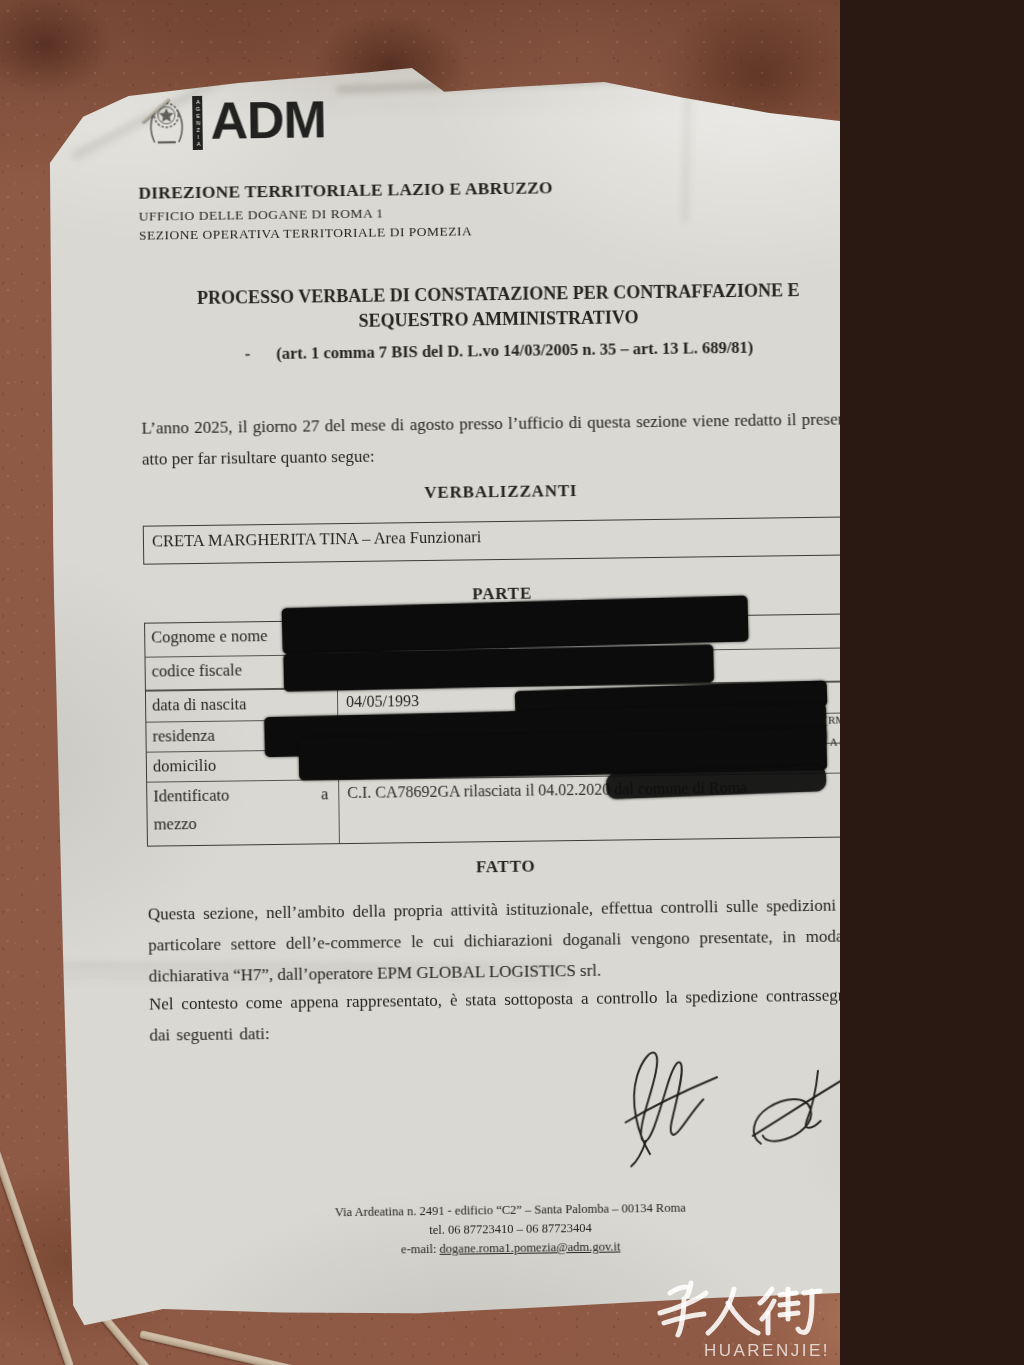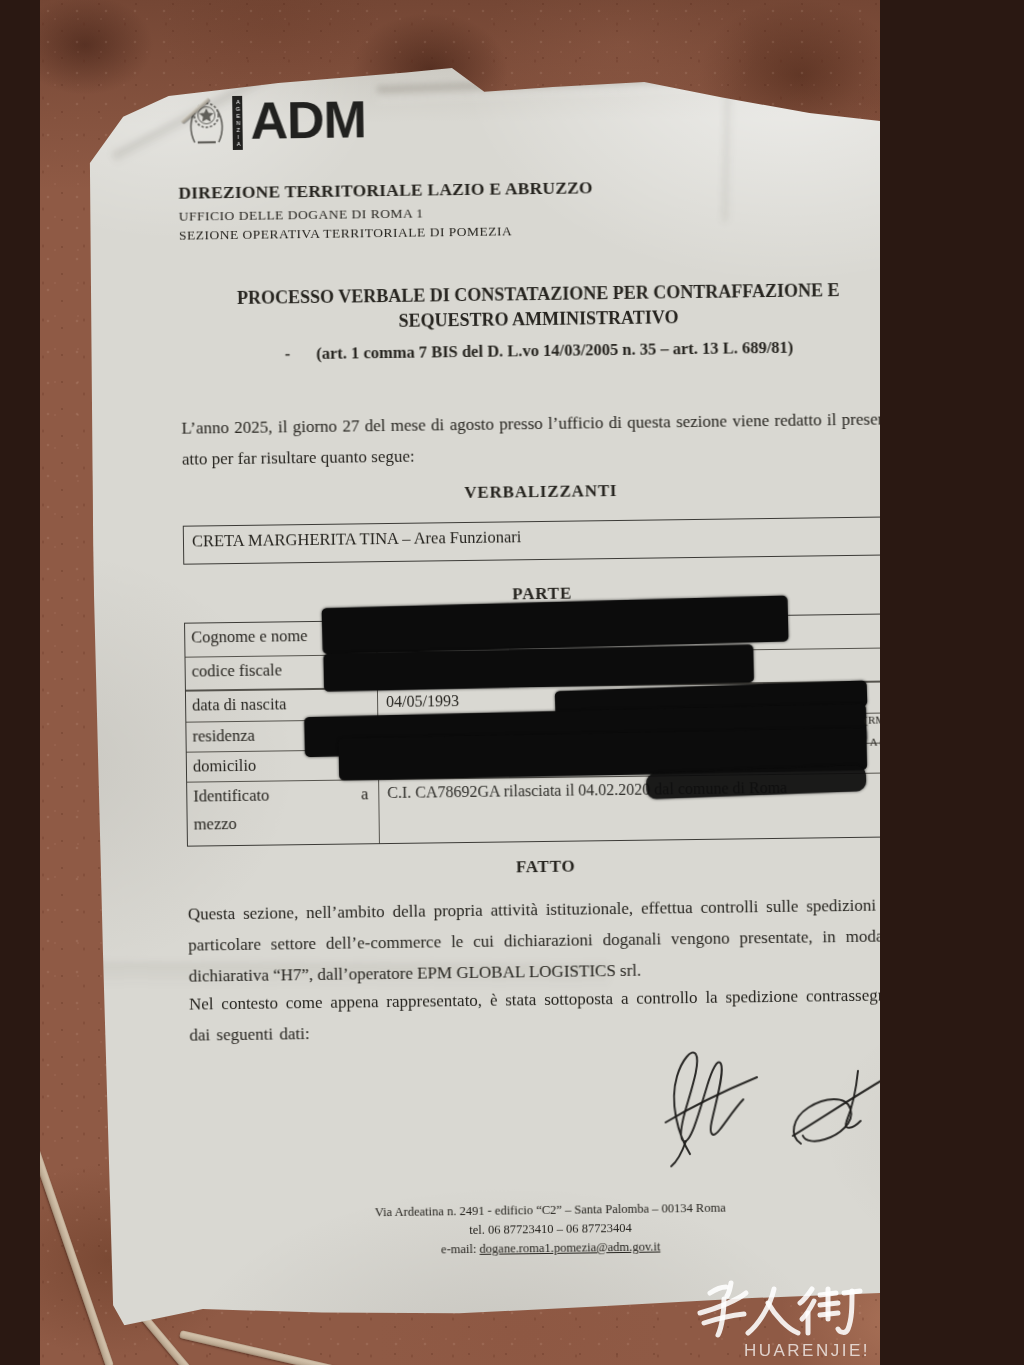--- a/index.html
+++ b/index.html
@@ -1,18 +1,18 @@
 <!DOCTYPE html>
 <html><head>
 <meta charset="utf-8">
 <style>
   * { margin:0; padding:0; box-sizing:border-box; }
   body { width:1024px; height:1365px; overflow:hidden; background:#2a1812; }
   .scene { position:relative; width:840px; height:1365px; overflow:hidden;
-           font-family:"Liberation Serif", serif;margin-left:40px; }
+           font-family:"Liberation Serif", serif; }
 
   
   .floor { position:absolute; inset:0; background-color:#8f5a45;
     background-image:
       linear-gradient(180deg, rgba(55,26,15,.30) 0%, rgba(55,26,15,0) 14%),
       radial-gradient(110px 80px at 45px 45px,  #63392a 0%, rgba(99,57,42,0) 62%),
       radial-gradient(170px 120px at 230px 25px, #8a5540 0%, rgba(138,85,64,0) 65%),
       radial-gradient(130px 95px at 390px 70px, #5e3526 0%, rgba(94,53,38,0) 60%),
       radial-gradient(210px 140px at 580px 45px, #99624c 0%, rgba(153,98,76,0) 65%),
       radial-gradient(170px 125px at 760px 75px, #6b3e2c 0%, rgba(107,62,44,0) 60%),

